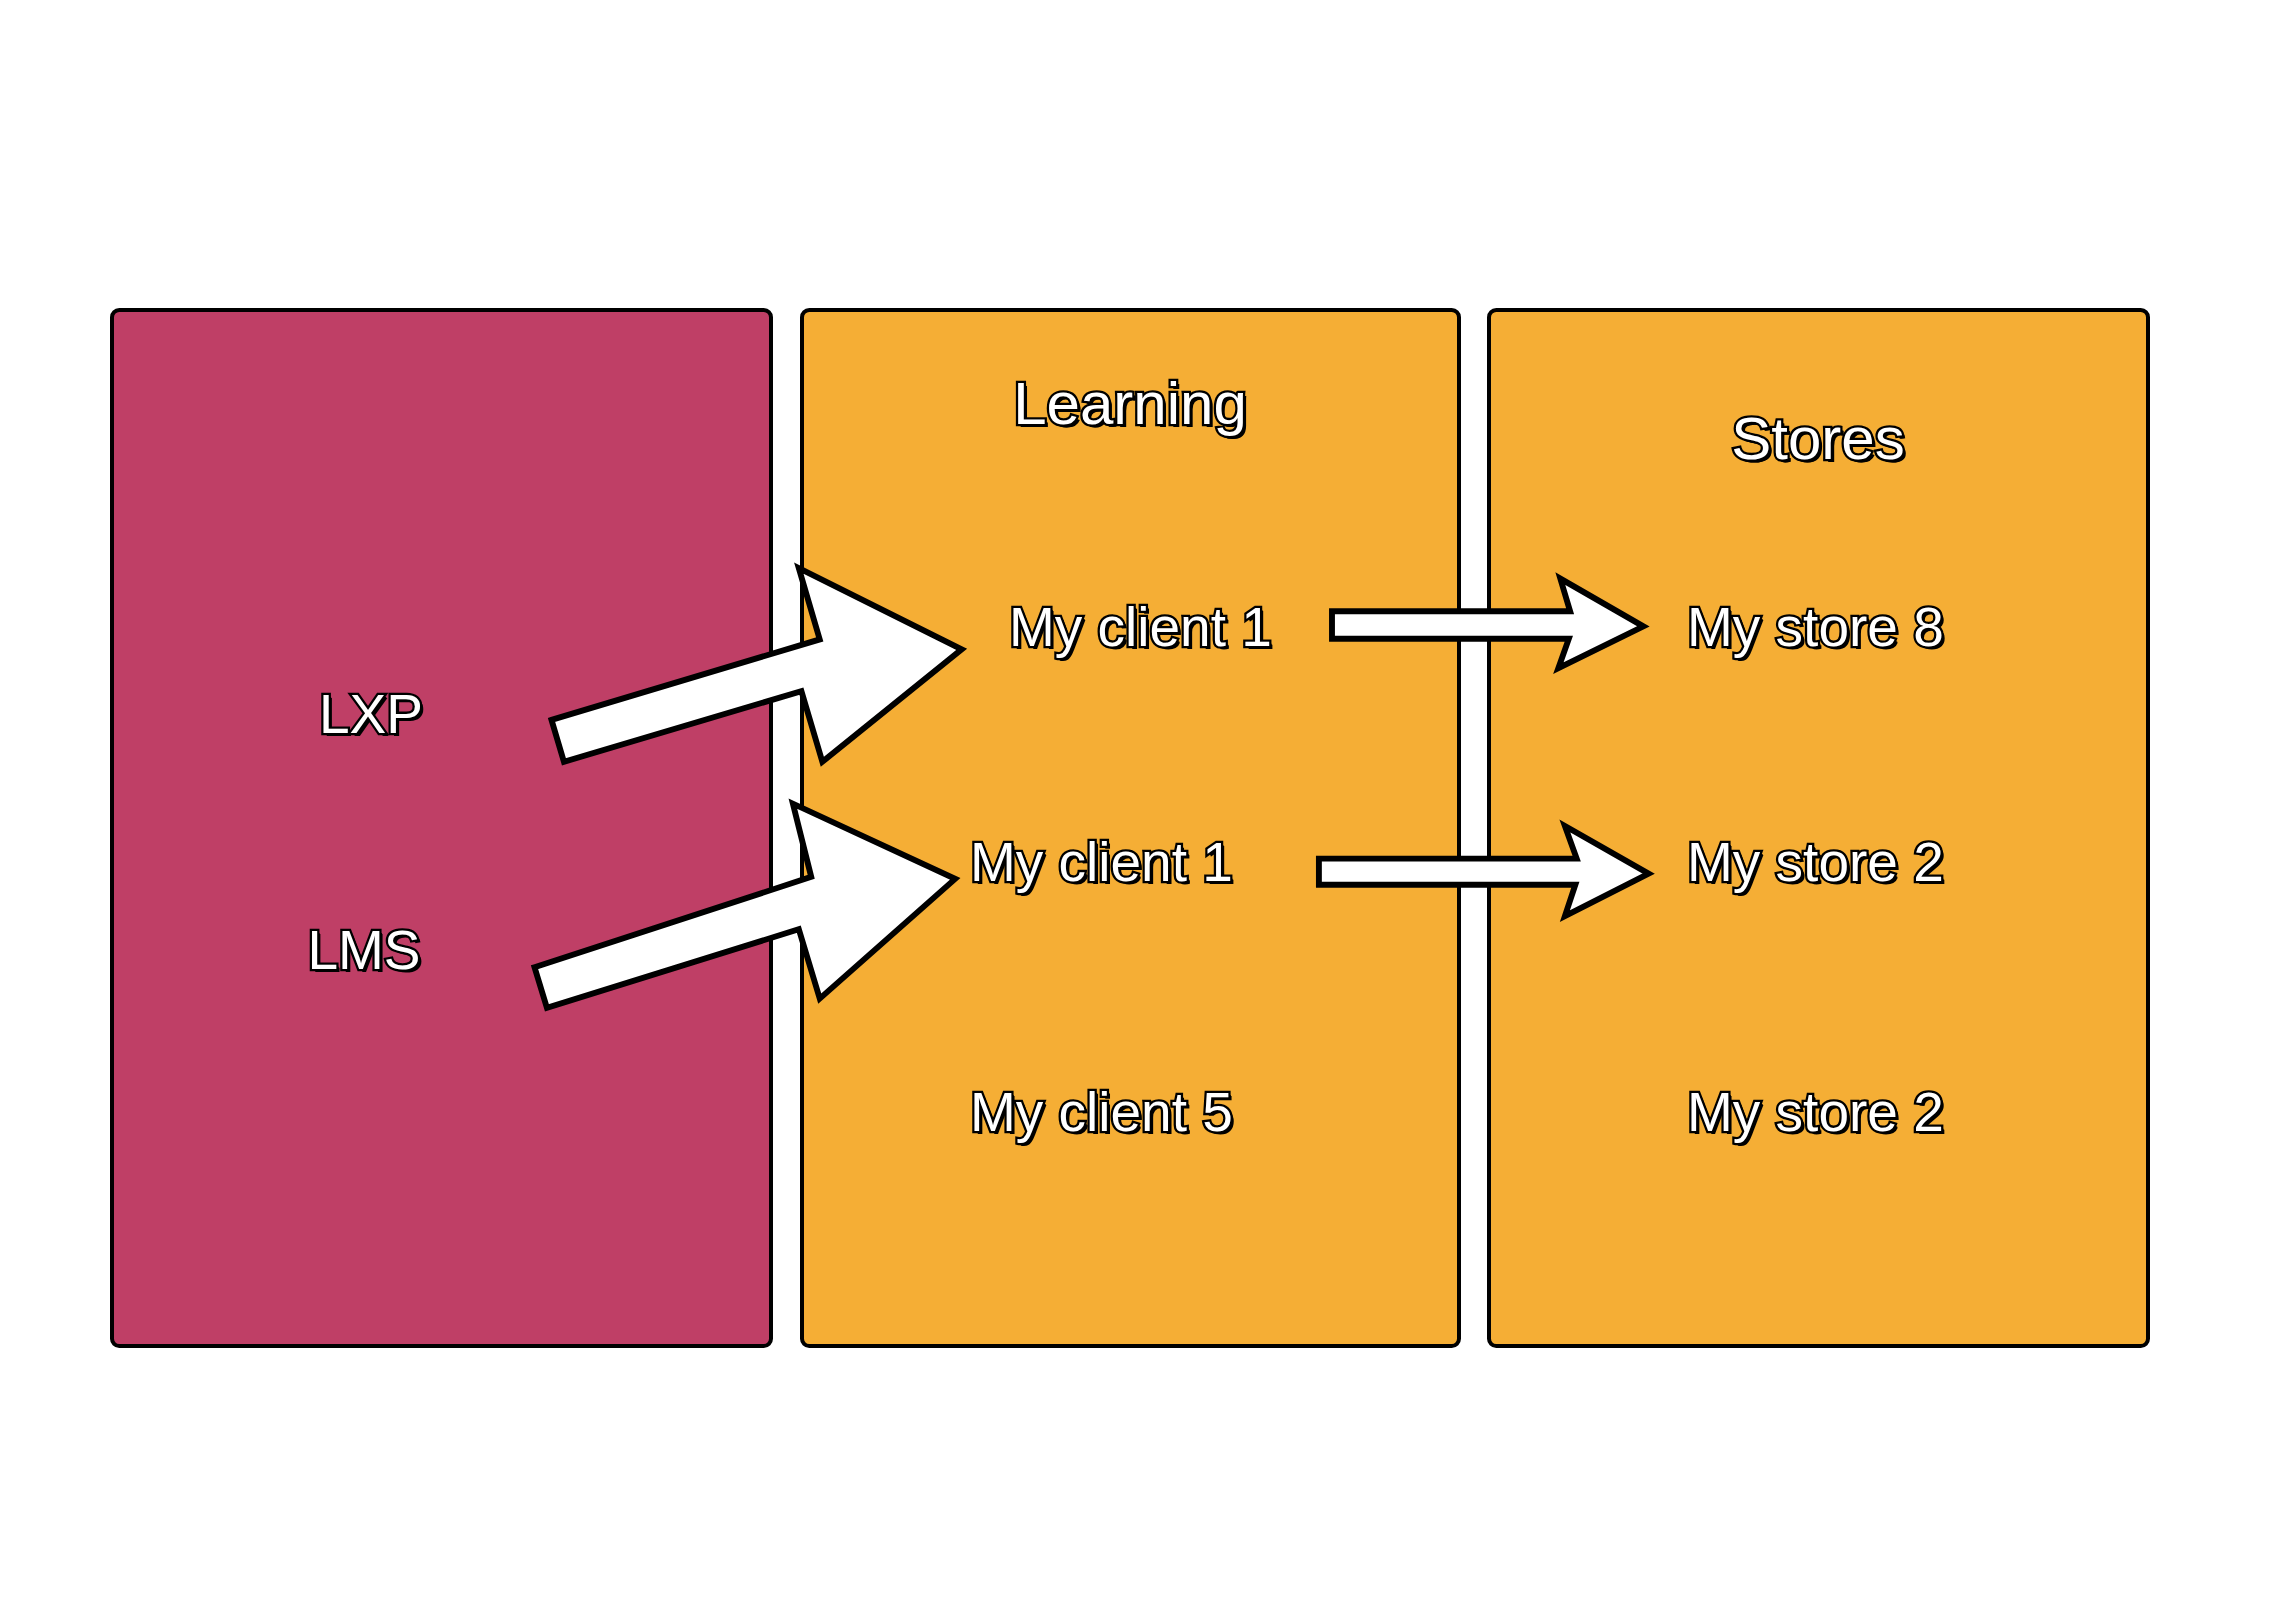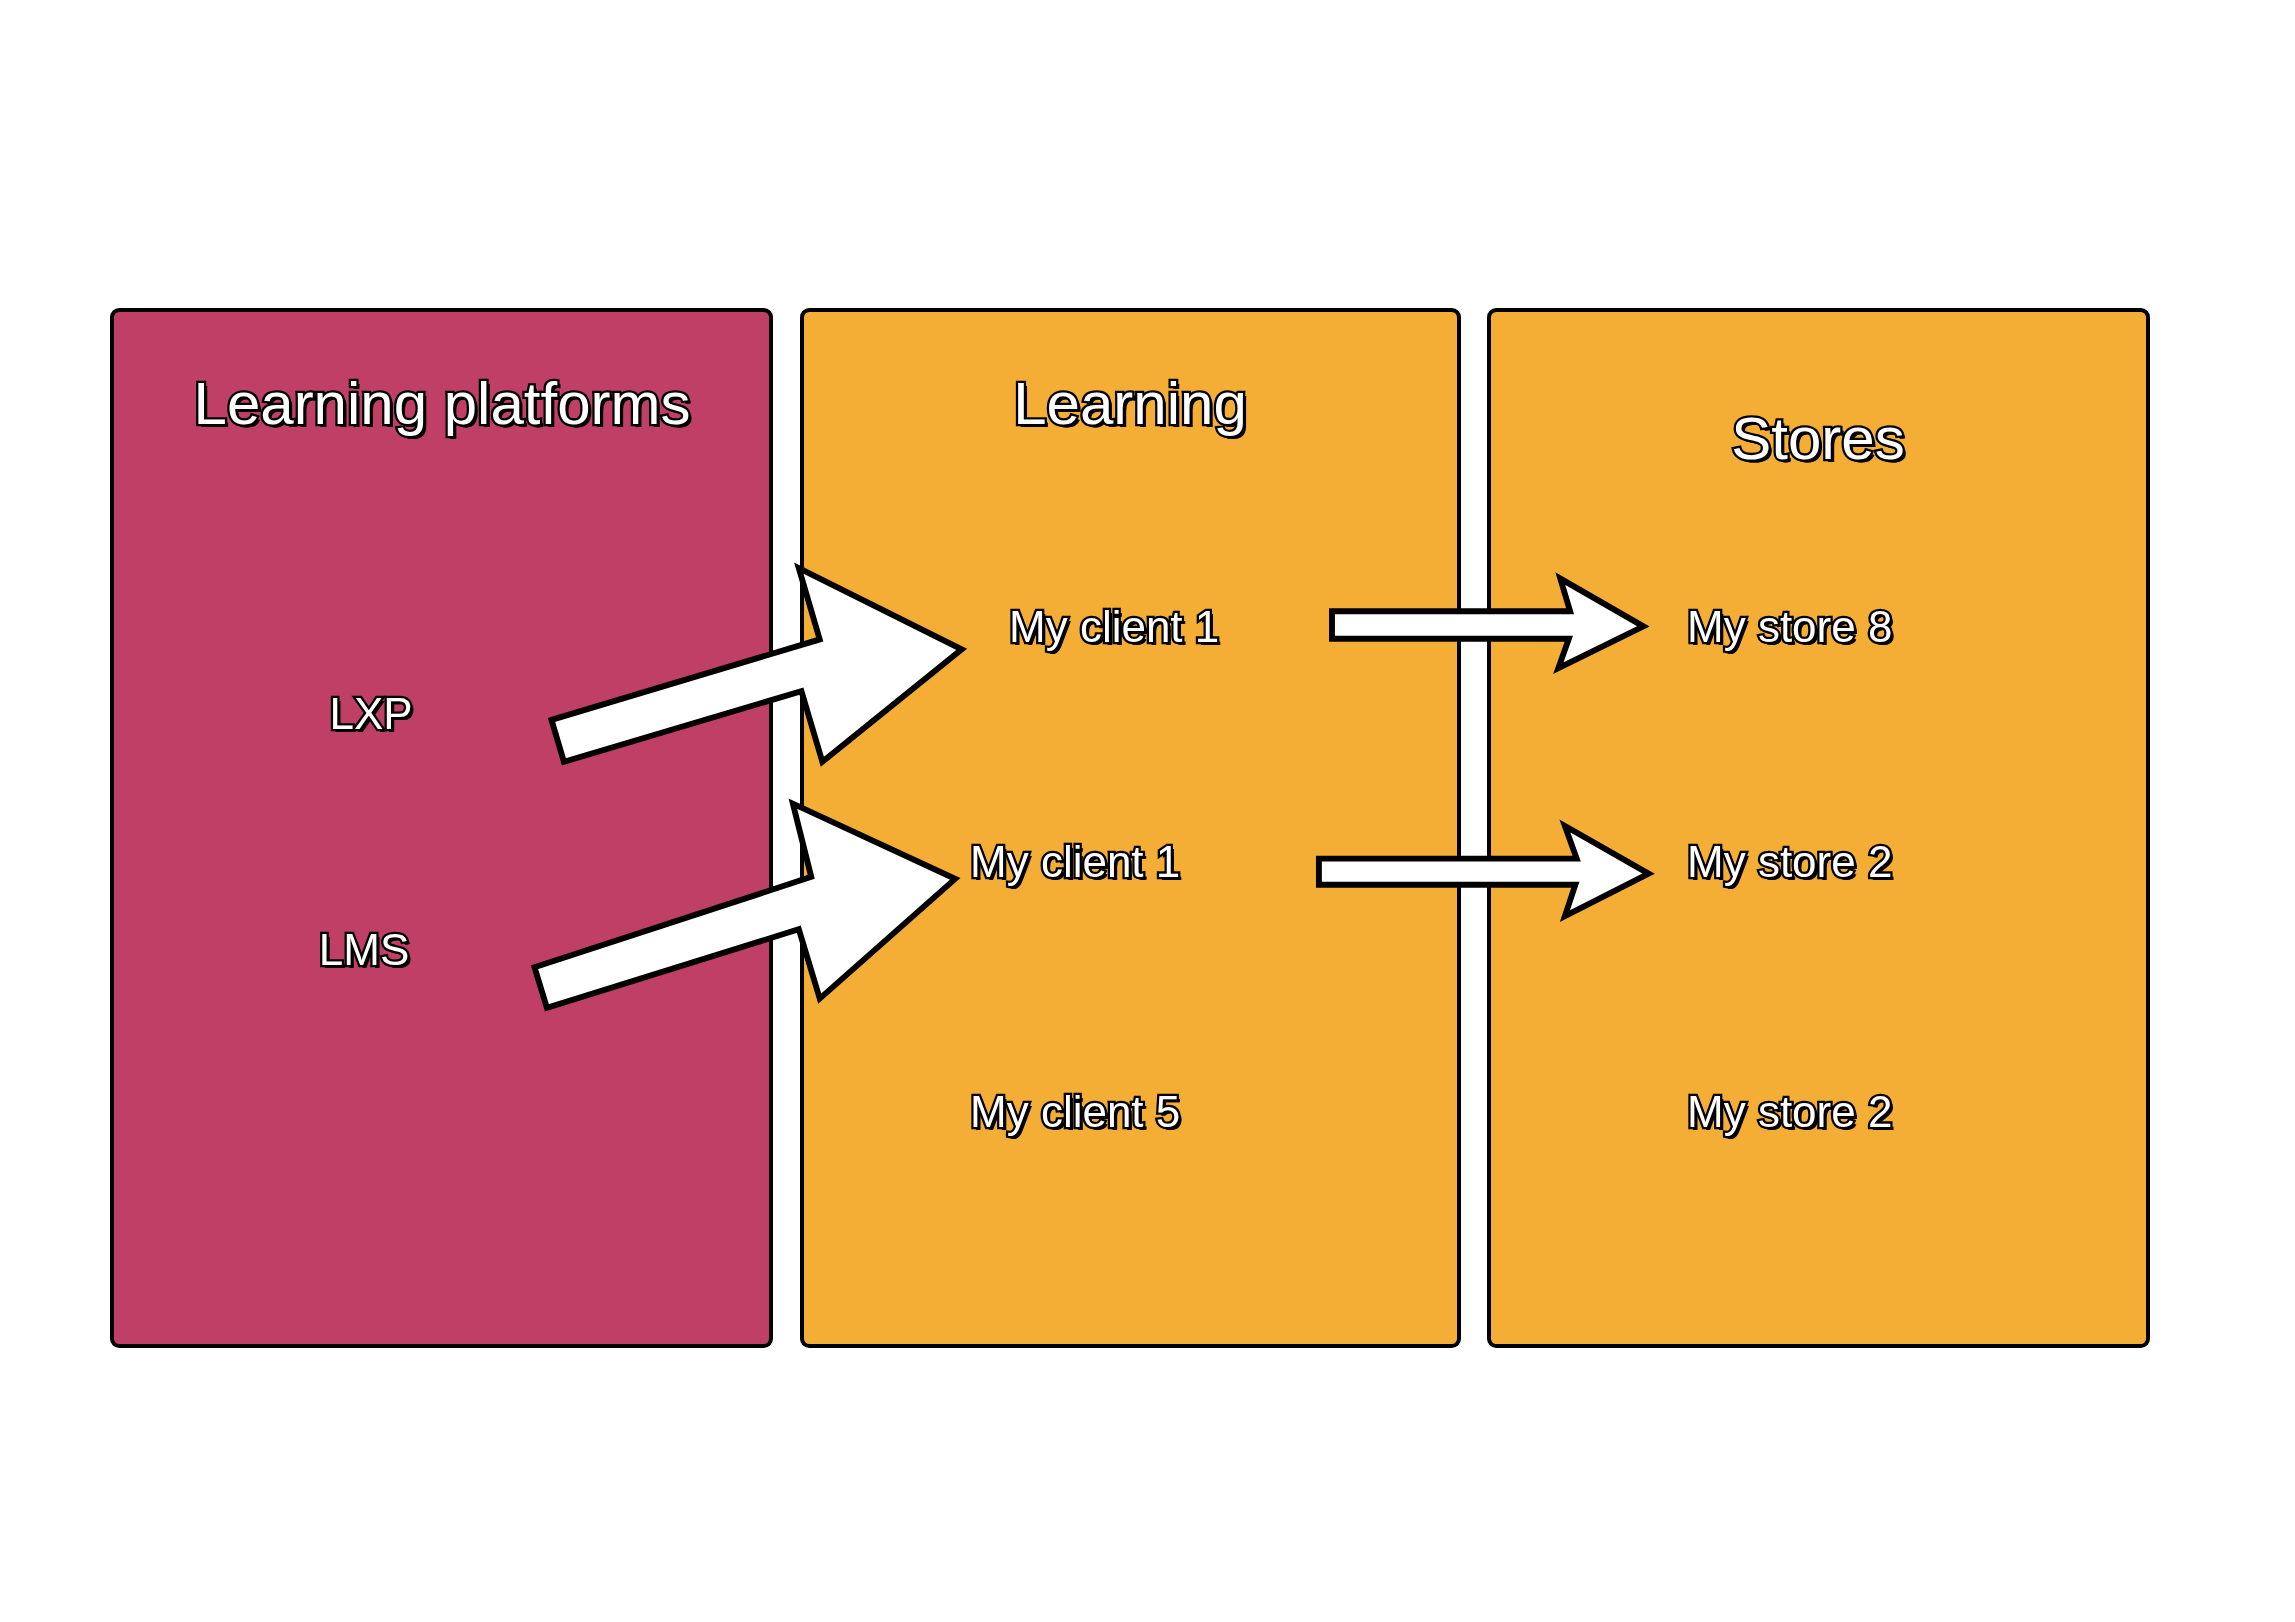--- a/index.html
+++ b/index.html
@@ -61,21 +61,21 @@
       3.3px 3.3px 0 #000000,
       2.6px 2.6px 0 #000000;
   }
 
   .panel-title {
     font-size: 60px;
     line-height: 1;
     transform: translateX(-50%);
   }
   .node-label-left {
-    font-size: 44px;
+    font-size: 55px;
     line-height: 1;
   }
 
   
   .title-learning { left: 442px;  top: 374px; }
   .title-clients  { left: 1130px; top: 374px; }
   .title-stores   { left: 1818px; top: 374px; margin-top: 35px; }
 
   
   .label-lxp { left: 371px; top: 714px; transform: translate(-50%, -50%); }
@@ -109,21 +109,20 @@
 <body>
 
 <div id="diagram-root">
 
   <div class="panel panel-learning"></div>
 
   <div class="panel panel-clients"></div>
 
   <div class="panel panel-stores"></div>
 
-  <div class="lbl panel-title title-learning">Learning platforms</div>
   <div class="lbl panel-title title-clients">Learning</div>
   <div class="lbl panel-title title-stores">Stores</div>
 
   <div class="lbl node-label-left label-lxp">LXP</div>
   <div class="lbl node-label-left label-lms">LMS</div>
 
   <div class="lbl node-label-left label-client-1">My client 1</div>
   <div class="lbl node-label-left label-client-2">My client 1</div>
   <div class="lbl node-label-left label-client-3">My client 5</div>
 

